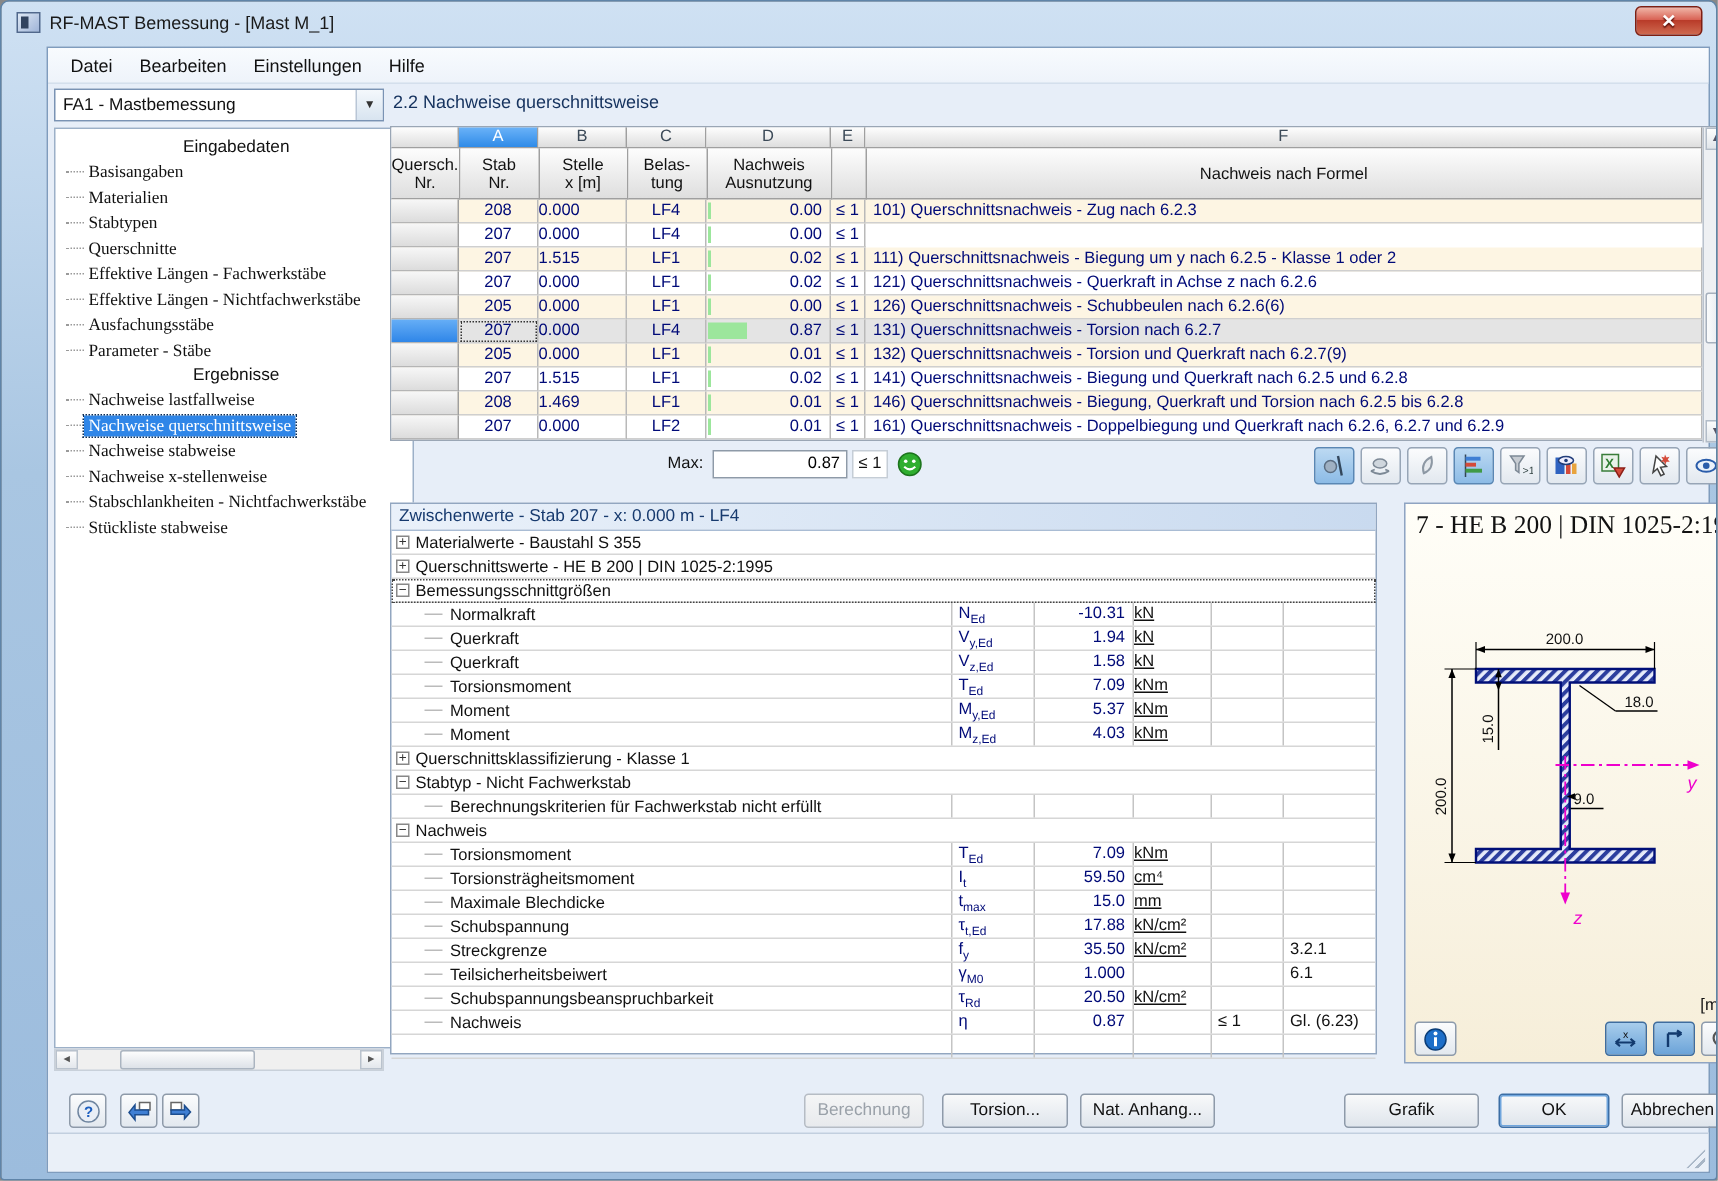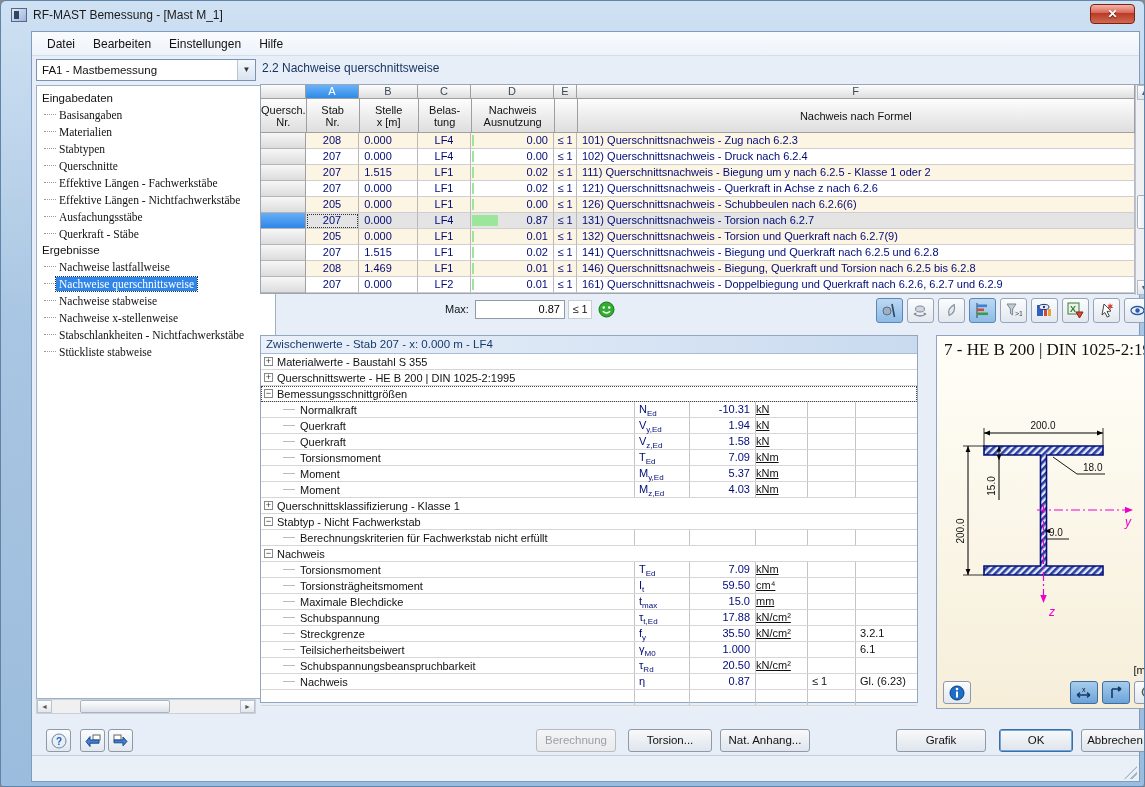--- a/index.html
+++ b/index.html
@@ -16,21 +16,21 @@
   
   .dialog { position:absolute; left:4px; right:4px; top:30px; bottom:4px; background:#e7eef8; border:1px solid #7f9cbd;margin-left:26px; }
   .menubar { position:absolute; top:0; left:0; right:0; height:24px; background:linear-gradient(180deg,#f8fbfe,#eef3fa); border-bottom:1px solid #d4dfec; display:flex; align-items:center; padding-left:6px; }
   .menu-item { font-size:12px; color:#111; padding:3px 9px; }
 
   
   .sidebar { position:absolute; left:2px; top:27px; width:224px; height:655px; }
   .combo { position:absolute; left:2px; top:0; width:220px; height:22px; background:#fff; border:1px solid #7a93b4; display:flex; align-items:center; }
   .combo-label { flex:1; font-size:11.5px; color:#111; padding-left:5px; white-space:nowrap; overflow:hidden; }
   .combo-arrow { width:18px; height:20px; border-left:1px solid #b9c6d6; background:linear-gradient(180deg,#f4f8fc,#d8e4f0); text-align:center; font-size:8px; color:#333; line-height:20px; }
-  .treebox { position:absolute; left:2px; top:26px; width:240px; height:614px; background:#fff; border:1px solid #9cb0c8; overflow:hidden; padding-top:4px; }
+  .treebox { position:absolute; left:2px; top:26px; width:240px; height:614px; background:#fff; border:1px solid #9cb0c8; overflow:hidden; padding-top:4px;text-align:center; }
   .tree-root { font-size:11.5px; color:#111; padding:2px 2px 2px 5px; white-space:nowrap; }
   .tree-child { display:flex; align-items:center; font-size:11.5px; color:#111; white-space:nowrap; height:17px; }
   .tree-twig { width:12px; margin-left:7px; height:1px; border-top:1px dotted #9a9a9a; flex:0 0 12px; }
   .tree-lbl { padding:1px 3px;font-family:Liberation Serif, serif; }
   .tree-child.sel .tree-lbl { background:var(--sel,#2f86e8); color:#fff; outline:1px dotted #0b2c55; }
   .side-hscroll { position:absolute; left:2px; bottom:0; width:220px; height:15px; background:#f0f0f0; border:1px solid #c8d0da; display:flex; align-items:center; }
   .sb-btn { width:15px; height:13px; background:linear-gradient(180deg,#fdfdfd,#e3e7ec); border:1px solid #b9c2cd; font-size:7px; color:#555; text-align:center; line-height:12px; }
   .sb-track { flex:1; position:relative; height:13px; }
   .sb-thumb { position:absolute; left:28px; width:90px; top:0; height:13px; background:linear-gradient(180deg,#fdfdfd,#dde2e8); border:1px solid #aab4c0; border-radius:2px; }
 
@@ -41,21 +41,21 @@
   .g-row { display:flex; height:16px; }
   .g-row.hdr-letters { height:14px; }
   .g-row.hdr-sub { height:34px; }
   .cell { border-right:1px solid #b9b9b9; border-bottom:1px solid #cfcfcf; overflow:hidden; white-space:nowrap; font-size:11px; line-height:15px; }
   .hcell { background:linear-gradient(180deg,#fdfdfd,#dedede); border-right:1px solid #9f9f9f; border-bottom:1px solid #9f9f9f; color:#3c4a58; text-align:center; font-size:11px; }
   .hcell.letter-sel { background:linear-gradient(180deg,#6ab2f8,#2f8be8); color:#fff; }
   .sub2 { display:flex; flex-direction:column; justify-content:center; color:#111; }
   .rowhdr { background:linear-gradient(180deg,#f7f7f7,#dcdcdc); border-right:1px solid #9f9f9f; border-bottom:1px solid #b5b5b5; }
   .rowhdr.sel { background:linear-gradient(180deg,#66aef6,#2f86e8); }
   .c-num { color:#000a78; text-align:center; }
-  .c-right { color:#000a78; text-align:center; padding-right:20px; }
+  .c-right { color:#000a78; text-align:left; padding-right:20px; }
   .c-formula { color:#000a78; padding-left:5px; }
   .d-wrap { position:relative; color:#000a78; text-align:right; padding-right:5px; }
   .d-bar { position:absolute; left:1px; top:2px; bottom:2px; background:var(--bar,#9ce69c); }
   .row-data.alt { background:#fdf5e3; }
   .row-data.selrow { background:#e4e4e4; }
   .focus-dotted { outline:1px dotted #333; outline-offset:-2px; }
   .vscroll { position:absolute; top:0; right:0; width:17px; bottom:0; background:#eef0f3; border-left:1px solid #b9c2cd; }
   .vs-btn { position:absolute; left:1px; width:14px; height:15px; background:linear-gradient(180deg,#fdfdfd,#e0e5ea); border:1px solid #b2bcc8; color:#556; font-size:7px; text-align:center; line-height:14px; }
   .vs-thumb { position:absolute; left:1px; width:14px; height:34px; top:110px; background:linear-gradient(90deg,#fafbfc,#dfe4ea); border:1px solid #a6b0bd; border-radius:2px; }
 
@@ -154,21 +154,21 @@
           <div class="tree-child">
             <span class="tree-twig"></span>
             <span class="tree-lbl">Effektive Längen - Nichtfachwerkstäbe</span>
           </div>
           <div class="tree-child">
             <span class="tree-twig"></span>
             <span class="tree-lbl">Ausfachungsstäbe</span>
           </div>
           <div class="tree-child">
             <span class="tree-twig"></span>
-            <span class="tree-lbl">Querkraft - Stäbe</span>
+            <span class="tree-lbl">Parameter - Stäbe</span>
           </div>
           <div class="tree-root">Ergebnisse</div>
           <div class="tree-child">
             <span class="tree-twig"></span>
             <span class="tree-lbl">Nachweise lastfallweise</span>
           </div>
           <div class="tree-child sel">
             <span class="tree-twig"></span>
             <span class="tree-lbl">Nachweise querschnittsweise</span>
           </div>
@@ -248,21 +248,20 @@
           <div class="cell c-num" style="flex: 0 0 23px;">≤ 1</div>
           <div class="cell c-formula" style="flex: 1 1 0%;">101) Querschnittsnachweis - Zug nach 6.2.3</div>
         </div>
         <div class="g-row row-data">
           <div class="rowhdr" style="flex: 0 0 45px;"></div>
           <div class="cell c-num" style="flex: 0 0 53px;">207</div>
           <div class="cell c-right" style="flex: 0 0 59px;">0.000</div>
           <div class="cell c-num" style="flex: 0 0 53px;">LF4</div>
           <div class="cell d-wrap" style="flex: 0 0 83px;">0.00<div class="d-bar" style="width: 1.5px;"></div></div>
           <div class="cell c-num" style="flex: 0 0 23px;">≤ 1</div>
-          <div class="cell c-formula" style="flex: 1 1 0%;">102) Querschnittsnachweis - Druck nach 6.2.4</div>
         </div>
         <div class="g-row row-data alt">
           <div class="rowhdr" style="flex: 0 0 45px;"></div>
           <div class="cell c-num" style="flex: 0 0 53px;">207</div>
           <div class="cell c-right" style="flex: 0 0 59px;">1.515</div>
           <div class="cell c-num" style="flex: 0 0 53px;">LF1</div>
           <div class="cell d-wrap" style="flex: 0 0 83px;">0.02<div class="d-bar" style="width: 1.5px;"></div></div>
           <div class="cell c-num" style="flex: 0 0 23px;">≤ 1</div>
           <div class="cell c-formula" style="flex: 1 1 0%;">111) Querschnittsnachweis - Biegung um y nach 6.2.5 - Klasse 1 oder 2</div>
         </div>

